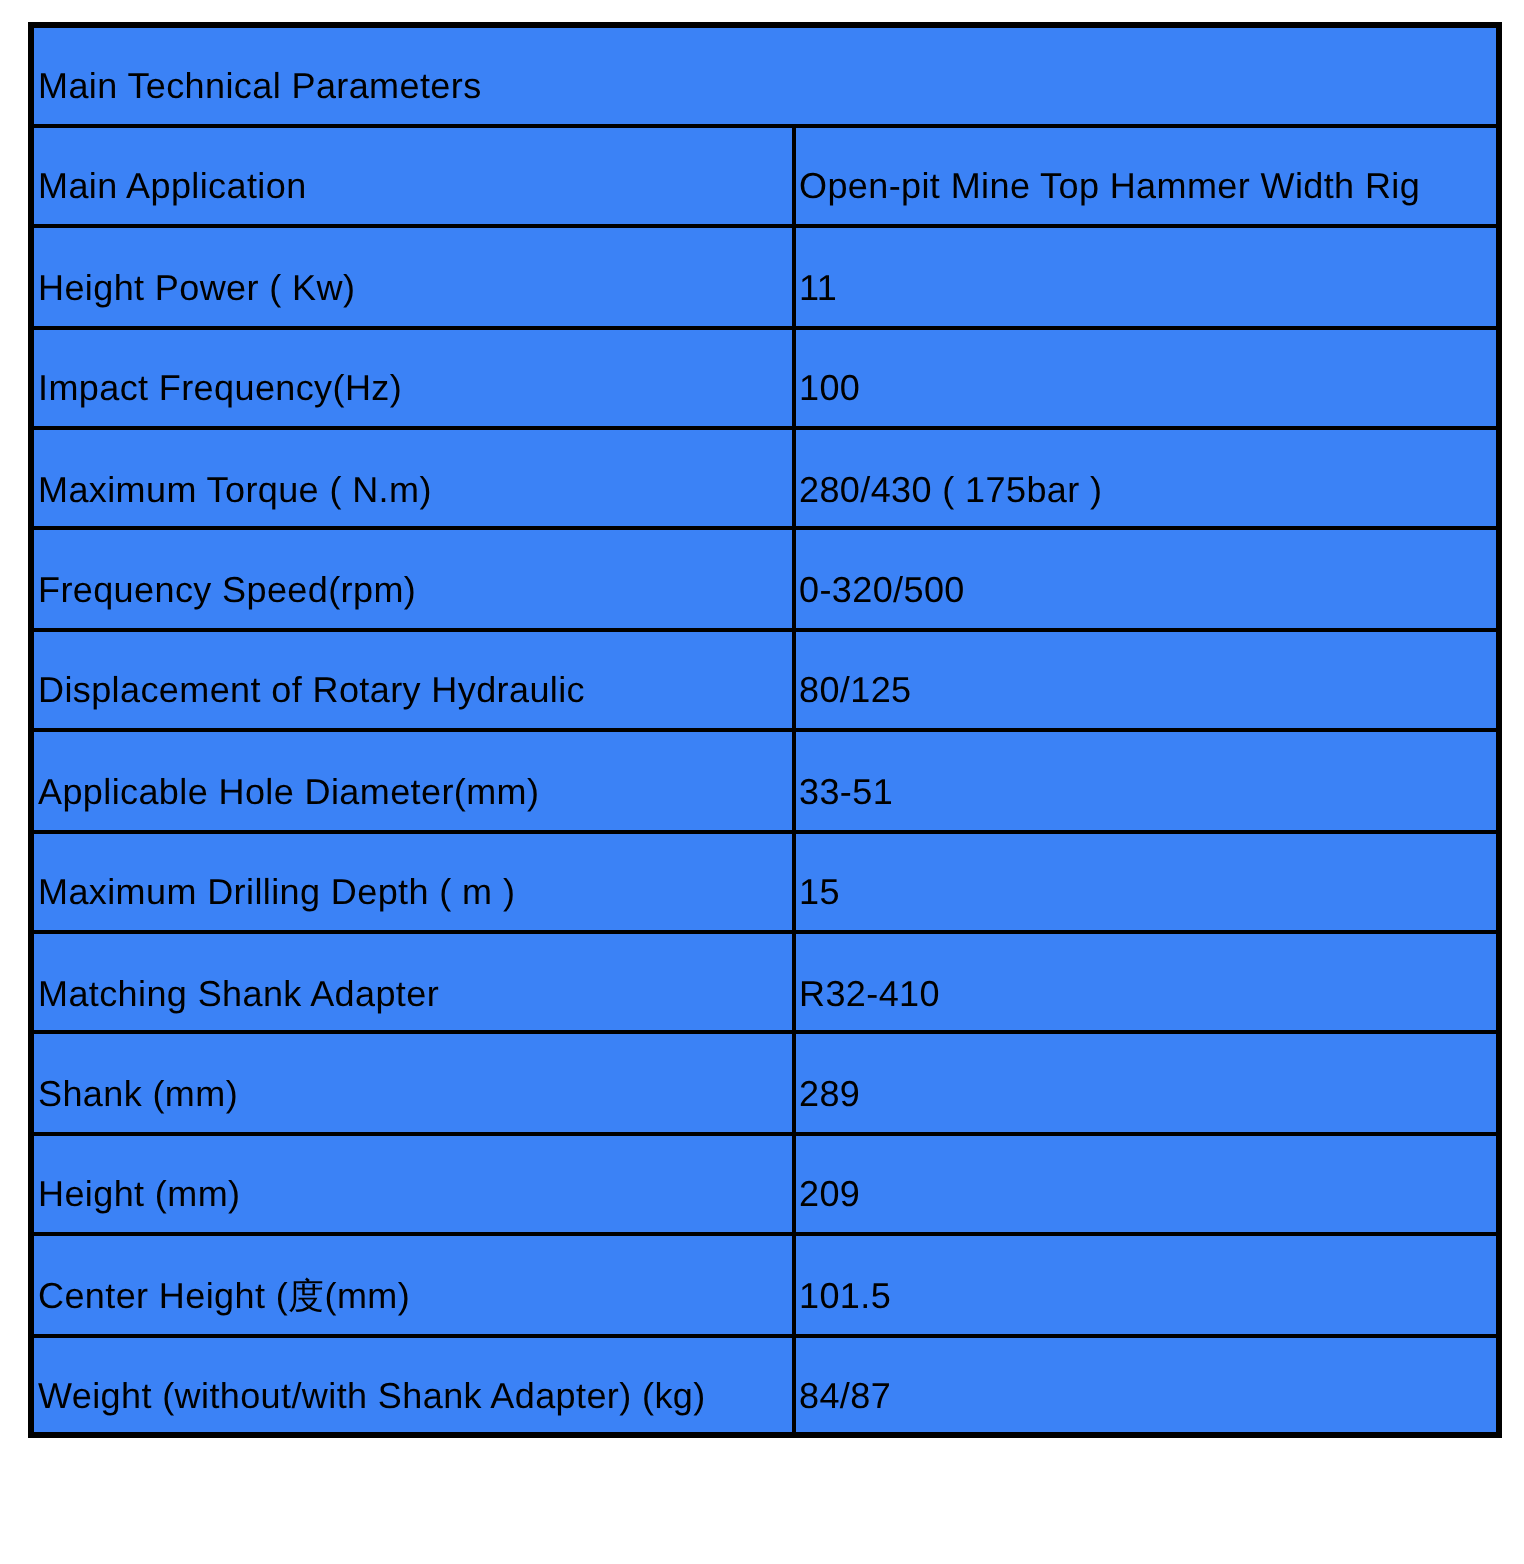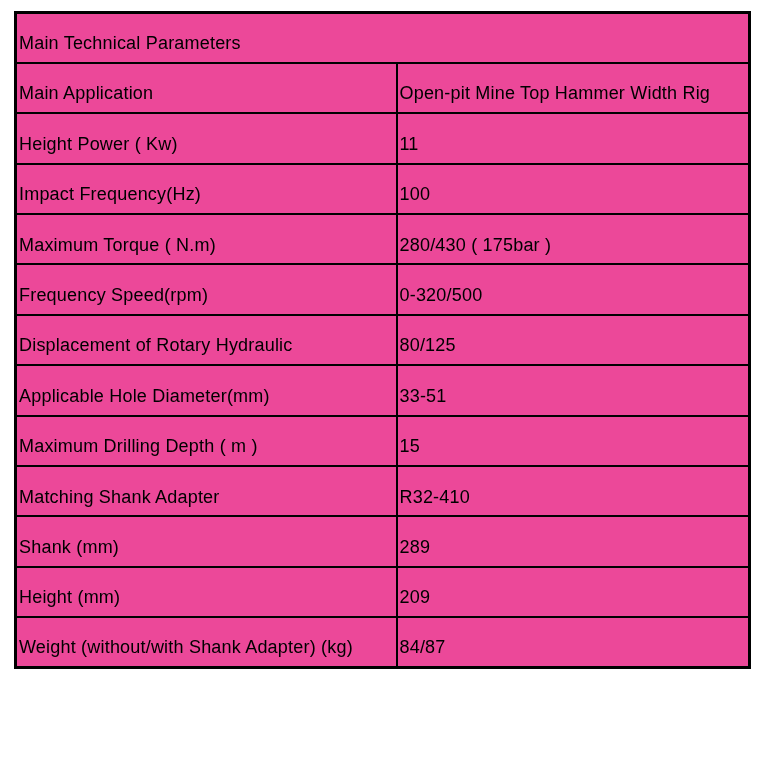--- a/index.html
+++ b/index.html
@@ -28,21 +28,21 @@
     vertical-align: bottom;
     padding: 0 2px 8px 2px;
     height: 50.4px;
     box-sizing: border-box;
     color: #000000;
     font-size: 18px;
     letter-spacing: 0.2px;
     line-height: 1.1;
     white-space: nowrap;
     overflow: hidden;
-    background: #ec4899;
+    background: #3b82f6;
   }
   col.param-col  { width: 381px; }
   col.value-col  { width: 353px; }
 </style>
 </head>
 <body>
 
 <div class="spec-table-wrap">
   <table class="spec-table">
     <colgroup>
@@ -91,18 +91,22 @@
       </tr>
       <tr>
         <td>Shank (mm)</td>
         <td>289</td>
       </tr>
       <tr>
         <td>Height (mm)</td>
         <td>209</td>
       </tr>
       <tr>
+        <td>Center Height (度(mm)</td>
+        <td>101.5</td>
+      </tr>
+      <tr>
         <td>Weight (without/with Shank Adapter) (kg)</td>
         <td>84/87</td>
       </tr>
     </tbody>
   </table>
 </div>
 
 </body></html>

